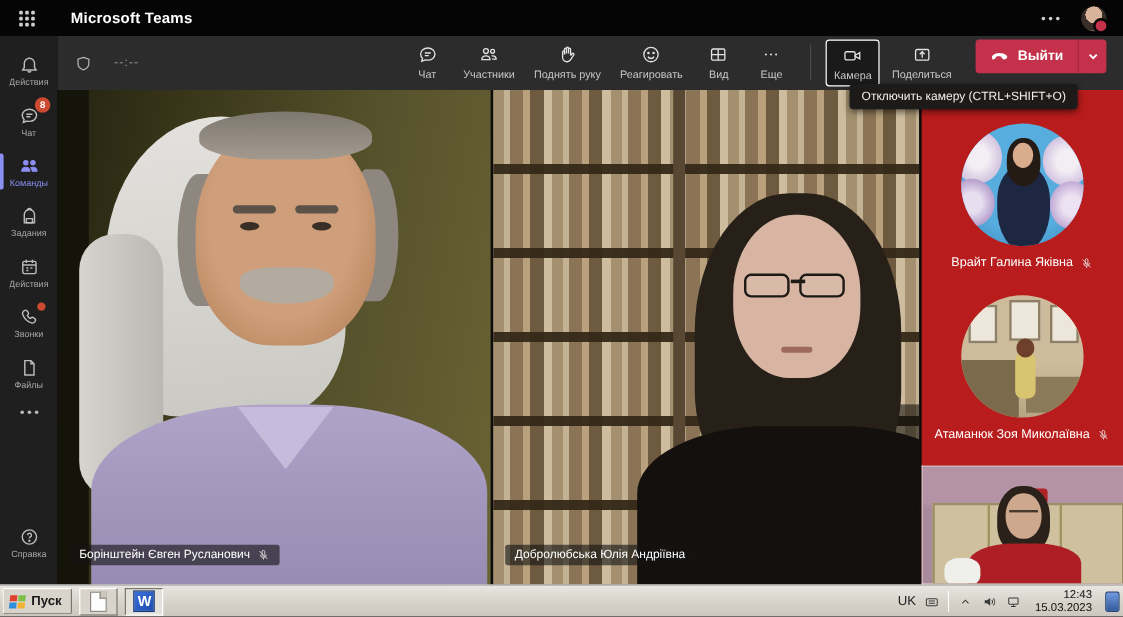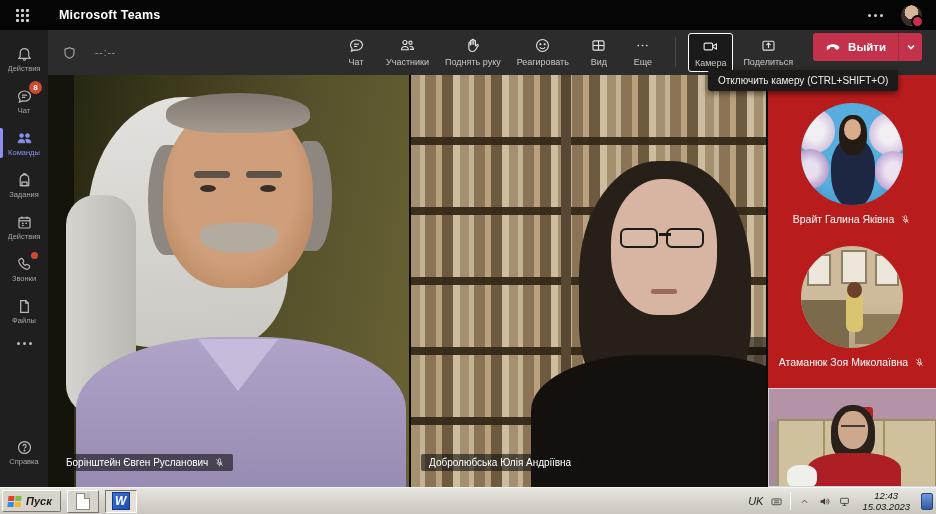--- a/index.html
+++ b/index.html
@@ -121,36 +121,36 @@
   .sv-cup { position:absolute; left:8px; top:30px; width:160px; height:69px; background:#cfc19e; border:2px solid #9c8d69; }
   .sv-cup i { position:absolute; top:0; bottom:0; width:2px; background:#a2935f; }
   .sv-red { position:absolute; left:78px; top:18px; width:26px; height:13px; background:#b02428; border-radius:3px; }
   .sv-hair { position:absolute; left:62px; top:16px; width:44px; height:56px; background:#2b211b; border-radius:46% 46% 40% 40%; }
   .sv-face { position:absolute; left:69px; top:22px; width:30px; height:38px; background:#cda88c; border-radius:48%; }
   .sv-glass { position:absolute; left:72px; top:36px; width:24px; height:6px; border-top:2px solid #47392e; }
   .sv-sweater { position:absolute; left:38px; top:64px; width:94px; height:40px; background:#ad1f24; border-radius:40% 40% 0 0; }
   .sv-tissue { position:absolute; left:18px; top:76px; width:30px; height:24px; background:#efefec; border-radius:40%; }
 
   
-  .taskbar { position:absolute; left:0; bottom:0; width:936px; height:27px; background:linear-gradient(180deg,#e8e6e1 0,#d8d4cc 50%,#cbc7be 100%); border-top:1px solid #f6f5f3; display:flex; align-items:center;font-style:italic; }
+  .taskbar { position:absolute; left:0; bottom:0; width:936px; height:27px; background:linear-gradient(180deg,#e8e6e1 0,#d8d4cc 50%,#cbc7be 100%); border-top:1px solid #f6f5f3; display:flex; align-items:center; }
   .start-btn { display:flex; align-items:center; gap:5px; height:22px; margin-left:2px; padding:0 8px 0 5px; background:#d8d4cc; border:1px solid; border-color:#fff #7a766e #7a766e #fff; border-radius:2px; font-size:11px; font-weight:bold; color:#1a1a1a; cursor:pointer; }
   .winflag { display:grid; grid-template-columns:6px 6px; grid-gap:1px; transform:skewX(-6deg); }
   .winflag i { width:6px; height:5px; }
   .winflag .r { background:#e0412c; } .winflag .g { background:#7bbf44; }
   .winflag .b { background:#2f8fdb; } .winflag .y { background:#f4b431; }
   .task-app { width:32px; height:23px; margin-left:6px; display:flex; align-items:center; justify-content:center; border:1px solid; border-color:#fff #7a766e #7a766e #fff; background:#d8d4cc; cursor:pointer; }
   .task-app.pressed { border-color:#7a766e #fff #fff #7a766e; background:#e4e1da; }
   .doc-icon { position:relative; width:14px; height:17px; background:#fdfdfd; border:1px solid #8f8b83; }
   .doc-icon::after { content:""; position:absolute; right:-1px; top:-1px; width:5px; height:5px; background:#cbc7be; border-left:1px solid #8f8b83; border-bottom:1px solid #8f8b83; }
   .word-icon { width:18px; height:18px; background:linear-gradient(135deg,#3a6fd8,#1d4fb0); color:#fff; font-weight:bold; font-size:12px; display:flex; align-items:center; justify-content:center; border:1px solid #16387c; }
   .tray { margin-left:auto; height:100%; display:flex; align-items:center; gap:7px; padding-right:2px; }
   .tray-sep { width:1px; height:18px; background:#aaa69e; border-right:1px solid #fff; }
   .tray .lang { font-size:11px; color:#222; }
   .tray svg { width:13px; height:13px; stroke:#3a3a3a; fill:none; stroke-width:1.3; }
-  .clock { text-align:center; font-size:9.5px; line-height:11px; color:#111; padding:0 4px; }
+  .clock { text-align:right; font-size:9.5px; line-height:11px; color:#111; padding:0 4px; }
   .show-desktop { width:12px; height:17px; background:linear-gradient(180deg,#6f9ae0,#33599c); border:1px solid #26477e; border-radius:2px; margin-right:1px; cursor:pointer; }
 </style>
 </head>
 <body>
 
 <div class="screen">
 
   <div class="titlebar">
     <div class="waffle">
         <i></i>

